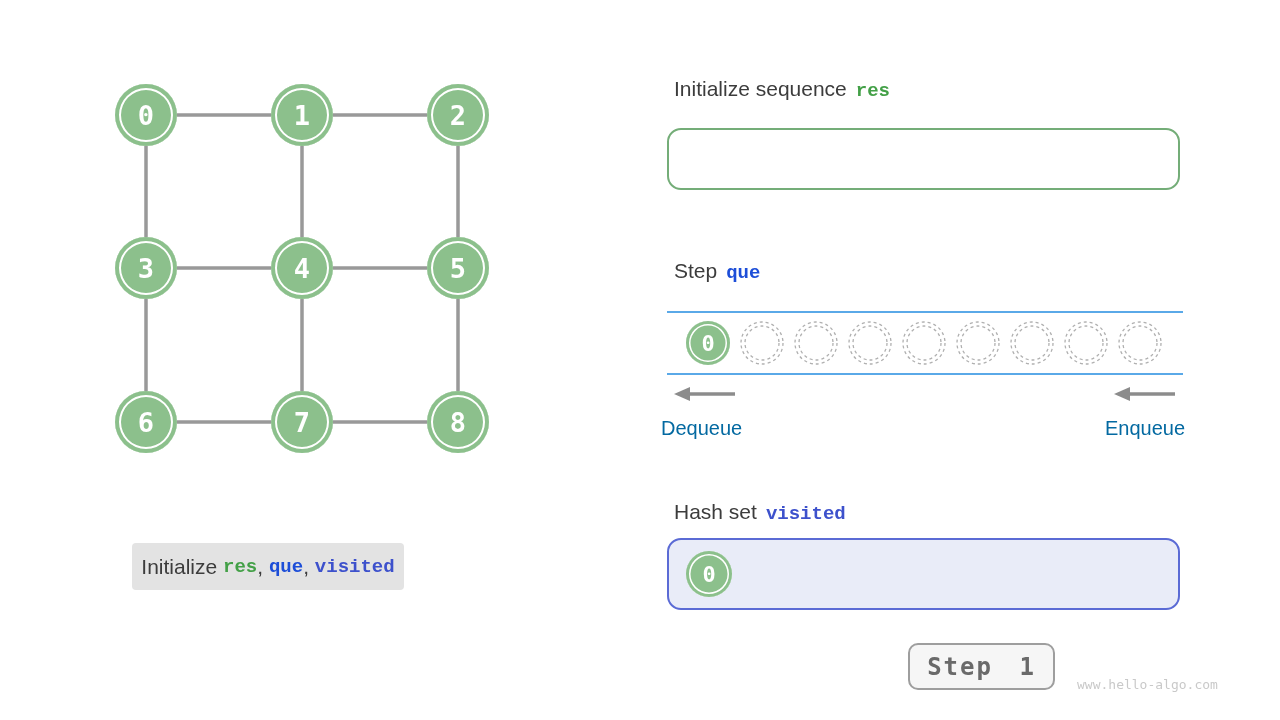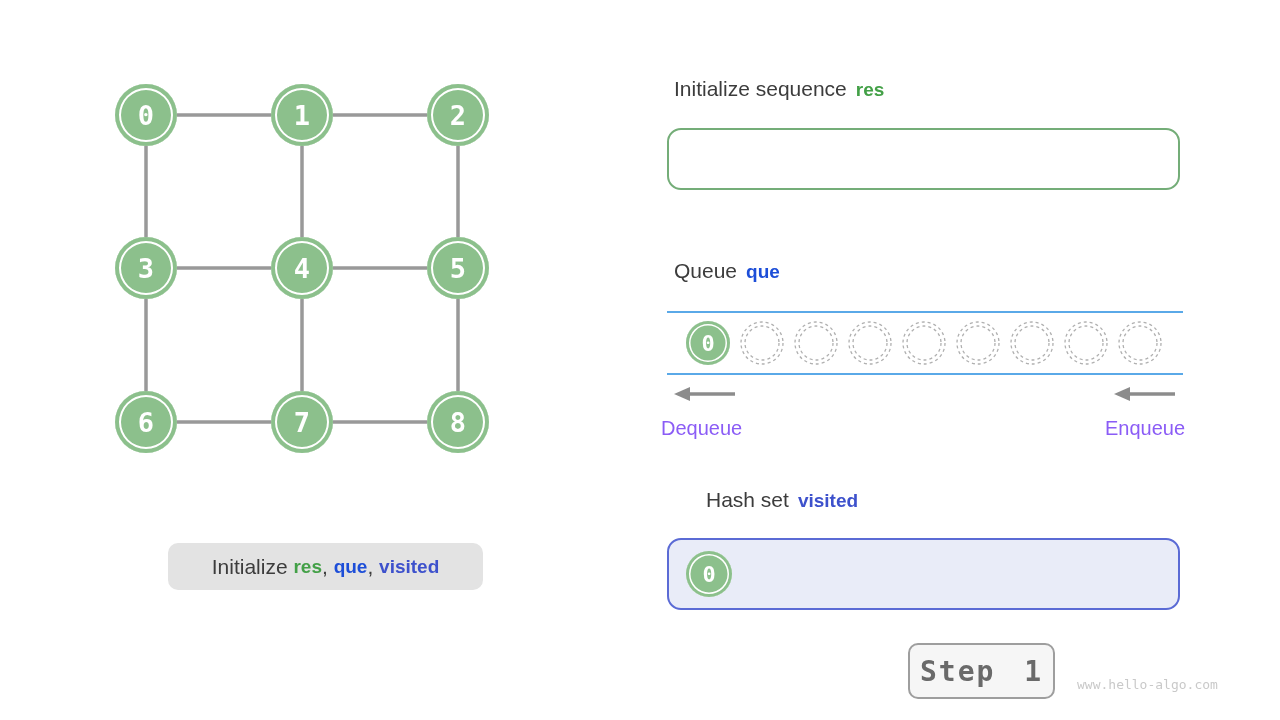--- a/index.html
+++ b/index.html
@@ -14,21 +14,21 @@
     position:absolute; width:62px; height:62px; border-radius:50%;
     background:#8CC08C;
     box-shadow: inset 0 0 0 4px #8CC08C, inset 0 0 0 6px #ffffff;
     display:flex; align-items:center; justify-content:center;
     color:#ffffff; font-family:"DejaVu Sans Mono", monospace;
     font-size:27px; font-weight:bold;
   }
   
   .sec-title { position:absolute; font-size:21px; color:#3c3c3c; }
   .sec-title .var { margin-left:9px; font-size:19px; }
-  .code { font-family:Liberation Sans, sans-serif; font-weight:bold; }
+  .code { font-family:Liberation Mono, monospace; font-weight:bold; }
   .green  { color:#43a047; }
   .blue   { color:#1d4ed8; }
   .indigo { color:#3d51cc; }
   
   .res-box {
     position:absolute; left:667px; top:128px; width:513px; height:62px;
     border:2px solid #74ad78; border-radius:14px; background:#ffffff;
   }
   
   .queue-strip {
@@ -39,48 +39,48 @@
   .qitem {
     width:44px; height:44px; border-radius:50%; flex:0 0 auto;
     background:#8CC08C;
     box-shadow: inset 0 0 0 3px #8CC08C, inset 0 0 0 4.5px #ffffff;
     display:flex; align-items:center; justify-content:center;
     color:#fff; font-family:"DejaVu Sans Mono", monospace; font-size:22px; font-weight:bold;
   }
   .qslot { width:44px; height:44px; flex:0 0 auto; }
   
   .arrow { position:absolute; }
-  .flow-label { position:absolute; font-size:20px; color:#8b5cf6; }
+  .flow-label { position:absolute; font-size:20px; color:#0369a1; }
   
   .hash-box {
     position:absolute; left:667px; top:538px; width:513px; height:72px;
     border:2px solid #5b6bd5; border-radius:14px; background:#e9ecf8;
     display:flex; align-items:center; padding-left:17px; gap:12px;
   }
   .hitem {
     width:46px; height:46px; border-radius:50%; flex:0 0 auto;
     background:#8CC08C;
     box-shadow: inset 0 0 0 3px #8CC08C, inset 0 0 0 4.5px #ffffff;
     display:flex; align-items:center; justify-content:center;
     color:#fff; font-family:"DejaVu Sans Mono", monospace; font-size:22px; font-weight:bold;
   }
   
   .caption {
-    position:absolute; left:132px; top:543px; width:315px; height:47px;
-    background:#e3e3e3; border-radius:10px;
+    position:absolute; left:132px; top:543px; width:272px; height:47px;
+    background:#e3e3e3; border-radius:4px;
     display:flex; align-items:center; justify-content:center;
-    font-size:21px; color:#3c3c3c;margin-left:36px;
+    font-size:21px; color:#3c3c3c;
   }
   .caption span { white-space:pre; }
   .caption .code { font-size:19px; }
   
   .step-btn {
-    position:absolute; left:908px; top:643px; width:147px; height:56px;
+    position:absolute; left:908px; top:643px; width:147px; height:47px;
     background:#f6f6f6; border:2px solid #9e9e9e; border-radius:10px;
-    font-family:"DejaVu Sans Mono", monospace; font-size:28px; font-weight:bold;
+    font-family:"DejaVu Sans Mono", monospace; font-size:24px; font-weight:bold;
     color:#6a6a6a; letter-spacing:2px; word-spacing:10px; cursor:pointer;
     display:flex; align-items:center; justify-content:center;
   }
   .watermark {
     position:absolute; left:1077px; top:677px;
     font-family:"DejaVu Sans Mono", monospace; font-size:13px; color:#c9c9c9;
   }
 </style>
 </head>
 <body>
@@ -113,21 +113,21 @@
       <div class="gnode" style="left: 271px; top: 391px;">7</div>
       <div class="gnode" style="left: 427px; top: 391px;">8</div>
     </div>
 
   <div class="sec-title" style="left:674px; top:77px;">
     <span>Initialize sequence</span><span class="code green var">res</span>
   </div>
   <div class="res-box"></div>
 
   <div class="sec-title" style="left:674px; top:259px;">
-    <span>Queue</span><span class="code blue var">que</span>
+    <span>Step</span><span class="code blue var">que</span>
   </div>
   <div class="queue-strip">
       <div class="qitem">0</div>
       <div class="qslot"><svg width="44" height="44">
           <circle cx="22" cy="22" r="21" fill="none" stroke="#b0b0b0" stroke-width="1.3" stroke-dasharray="3 3"></circle>
           <circle cx="22" cy="22" r="17" fill="none" stroke="#b0b0b0" stroke-width="1.3" stroke-dasharray="3 3"></circle>
         </svg></div>
       <div class="qslot"><svg width="44" height="44">
           <circle cx="22" cy="22" r="21" fill="none" stroke="#b0b0b0" stroke-width="1.3" stroke-dasharray="3 3"></circle>
           <circle cx="22" cy="22" r="17" fill="none" stroke="#b0b0b0" stroke-width="1.3" stroke-dasharray="3 3"></circle>
@@ -162,21 +162,21 @@
     <line x1="14" y1="8" x2="61" y2="8" stroke="#8c8c8c" stroke-width="3.4"></line>
     <polygon points="0,8 16,1 16,15" fill="#8c8c8c"></polygon>
   </svg>
   <svg class="arrow" style="left:1114px; top:386px;" width="62" height="16">
     <line x1="14" y1="8" x2="61" y2="8" stroke="#8c8c8c" stroke-width="3.4"></line>
     <polygon points="0,8 16,1 16,15" fill="#8c8c8c"></polygon>
   </svg>
   <div class="flow-label" style="left:661px; top:417px;">Dequeue</div>
   <div class="flow-label" style="left:1105px; top:417px;">Enqueue</div>
 
-  <div class="sec-title" style="left:674px; top:488px;margin-left:32px;">
+  <div class="sec-title" style="left:674px; top:500px;">
     <span>Hash set</span><span class="code indigo var">visited</span>
   </div>
   <div class="hash-box">
       <div class="hitem">0</div>
     </div>
 
   <div class="caption">
       <span class="">Initialize </span>
       <span class="code green">res</span>
       <span class="">, </span>

